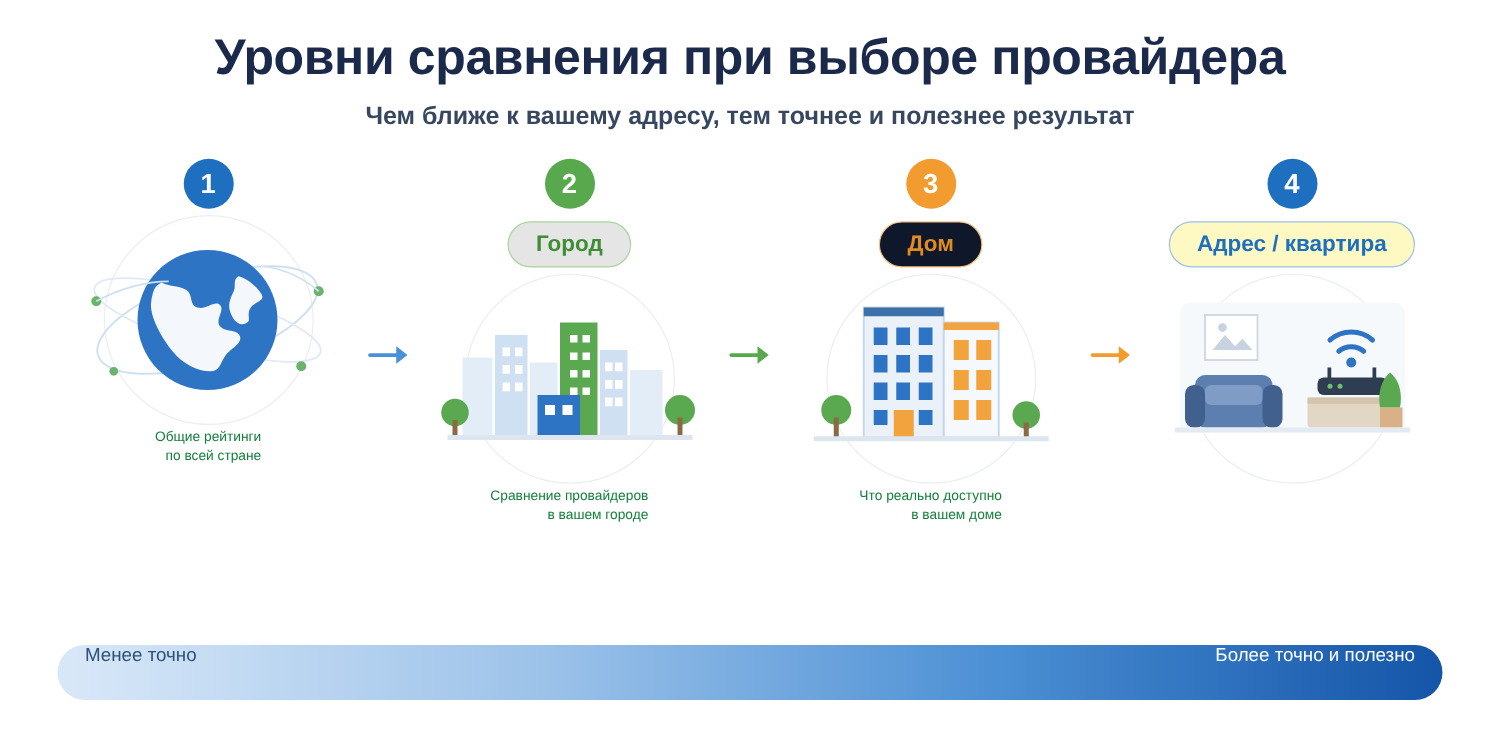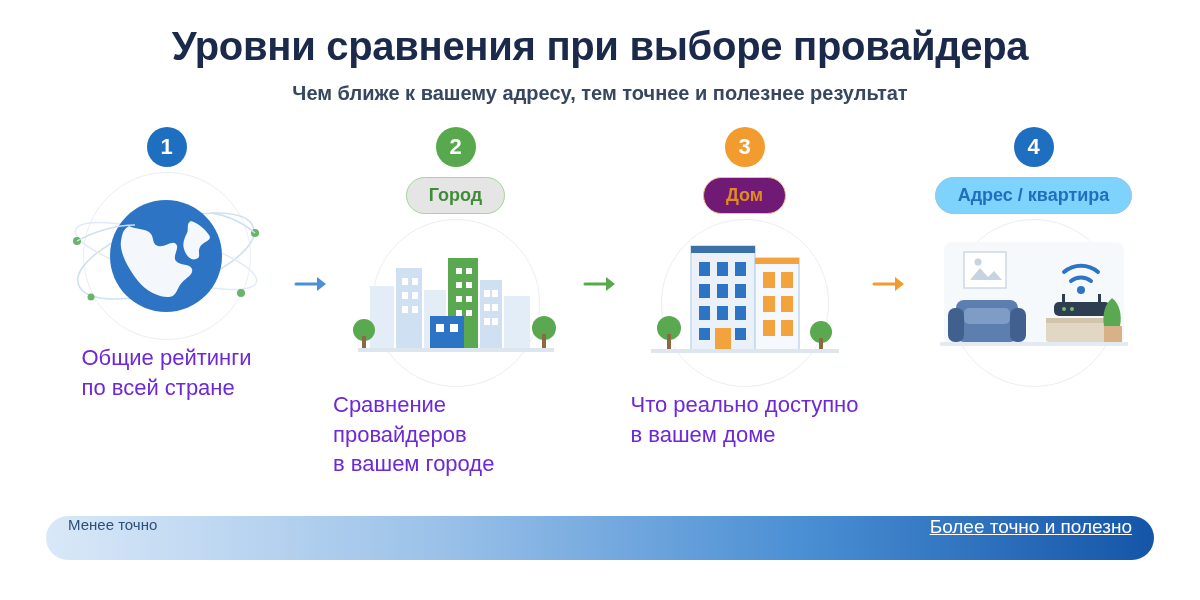--- a/index.html
+++ b/index.html
@@ -97,24 +97,24 @@
     border: 1px solid #eceef2;
     box-sizing: border-box;
   }
   .art svg {
     position: absolute;
     left: 0;
     top: 0;
   }
   .caption {
     margin-top: 12px;
-    font-size: 22px;
+    font-size: 11px;
     line-height: 1.35;
-    color: #6d28d9;
-    text-align: left;
+    color: #15803d;
+    text-align: right;
     white-space: pre-line;
   }
 
   
   .arrow {
     width: 44px;
     display: flex;
     align-items: center;
     justify-content: center;
     padding-top: 148px;
@@ -133,23 +133,22 @@
     display: flex;
     justify-content: space-between;
     padding: 0 22px;
     box-sizing: border-box;
   }
   .scale-left {
     font-size: 15px;
     color: #2d5079;
   }
   .scale-right {
-    font-size: 19px;
+    font-size: 15px;
     color: #ffffff;
-    text-decoration: underline;
   }
 </style>
 </head>
 <body>
 
 <div class="page">
 
   <div class="header">
     <h1 class="title">Уровни сравнения при выборе провайдера</h1>
     <div class="subtitle">Чем ближе к вашему адресу, тем точнее и полезнее результат</div>
@@ -234,21 +233,21 @@
 
     <div class="arrow">
       <svg width="34" height="18" viewBox="0 0 34 18">
         <path d="M2 9h23" stroke="#58a94d" stroke-width="3" fill="none" stroke-linecap="round"></path>
         <path d="M23 2l9 7-9 7z" fill="#58a94d"></path>
       </svg>
     </div>
 
     <div class="step">
       <div class="badge" style="background:#f29b2e">3</div>
-      <div class="pill" style="border-color:#f3c183;background:#701a75;color:#e08b22">Дом</div>
+      <div class="pill" style="border-color:#f3c183;background:#0f172a;color:#e08b22">Дом</div>
       <div class="art">
         <div class="art-circle"></div>
         <svg width="215" height="150" viewBox="0 0 215 150">
           <rect x="54" y="18" width="64" height="104" fill="#eaf1f9" stroke="#c3d7ec" stroke-width="1.5"></rect>
           <rect x="118" y="30" width="44" height="92" fill="#f5f8fc" stroke="#c3d7ec" stroke-width="1.5"></rect>
           <rect x="118" y="30" width="44" height="6" fill="#f2a33d"></rect>
           <rect x="54" y="18" width="64" height="7" fill="#3d6fa8"></rect>
           <g fill="#2e74c4">
             <rect x="62" y="34" width="11" height="14"></rect>
               <rect x="80" y="34" width="11" height="14"></rect>
@@ -284,21 +283,21 @@
 
     <div class="arrow">
       <svg width="34" height="18" viewBox="0 0 34 18">
         <path d="M2 9h23" stroke="#f29b2e" stroke-width="3" fill="none" stroke-linecap="round"></path>
         <path d="M23 2l9 7-9 7z" fill="#f29b2e"></path>
       </svg>
     </div>
 
     <div class="step">
       <div class="badge" style="background:#1f6fc0">4</div>
-      <div class="pill" style="border-color:#9cc0e8;background:#7dd3fc;color:#1f6fc0">Адрес / квартира</div>
+      <div class="pill" style="border-color:#9cc0e8;background:#fef9c3;color:#1f6fc0">Адрес / квартира</div>
       <div class="art">
         <div class="art-circle"></div>
         <svg width="215" height="150" viewBox="0 0 215 150">
           <rect x="18" y="14" width="180" height="104" rx="8" fill="#f6f9fc"></rect>
           <rect x="38" y="24" width="42" height="36" fill="#ffffff" stroke="#cfd8e3" stroke-width="1.5"></rect>
           <path d="M44 52l10-12 8 9 6-6 8 9H44z" fill="#c7d3e0"></path>
           <circle cx="52" cy="34" r="3.5" fill="#c7d3e0"></circle>
           <path d="M138 44a26 26 0 0 1 34 0" fill="none" stroke="#2e74c4" stroke-width="4" stroke-linecap="round"></path>
           <path d="M145 53a16 16 0 0 1 20 0" fill="none" stroke="#2e74c4" stroke-width="4" stroke-linecap="round"></path>
           <circle cx="155" cy="62" r="4" fill="#2e74c4"></circle>

